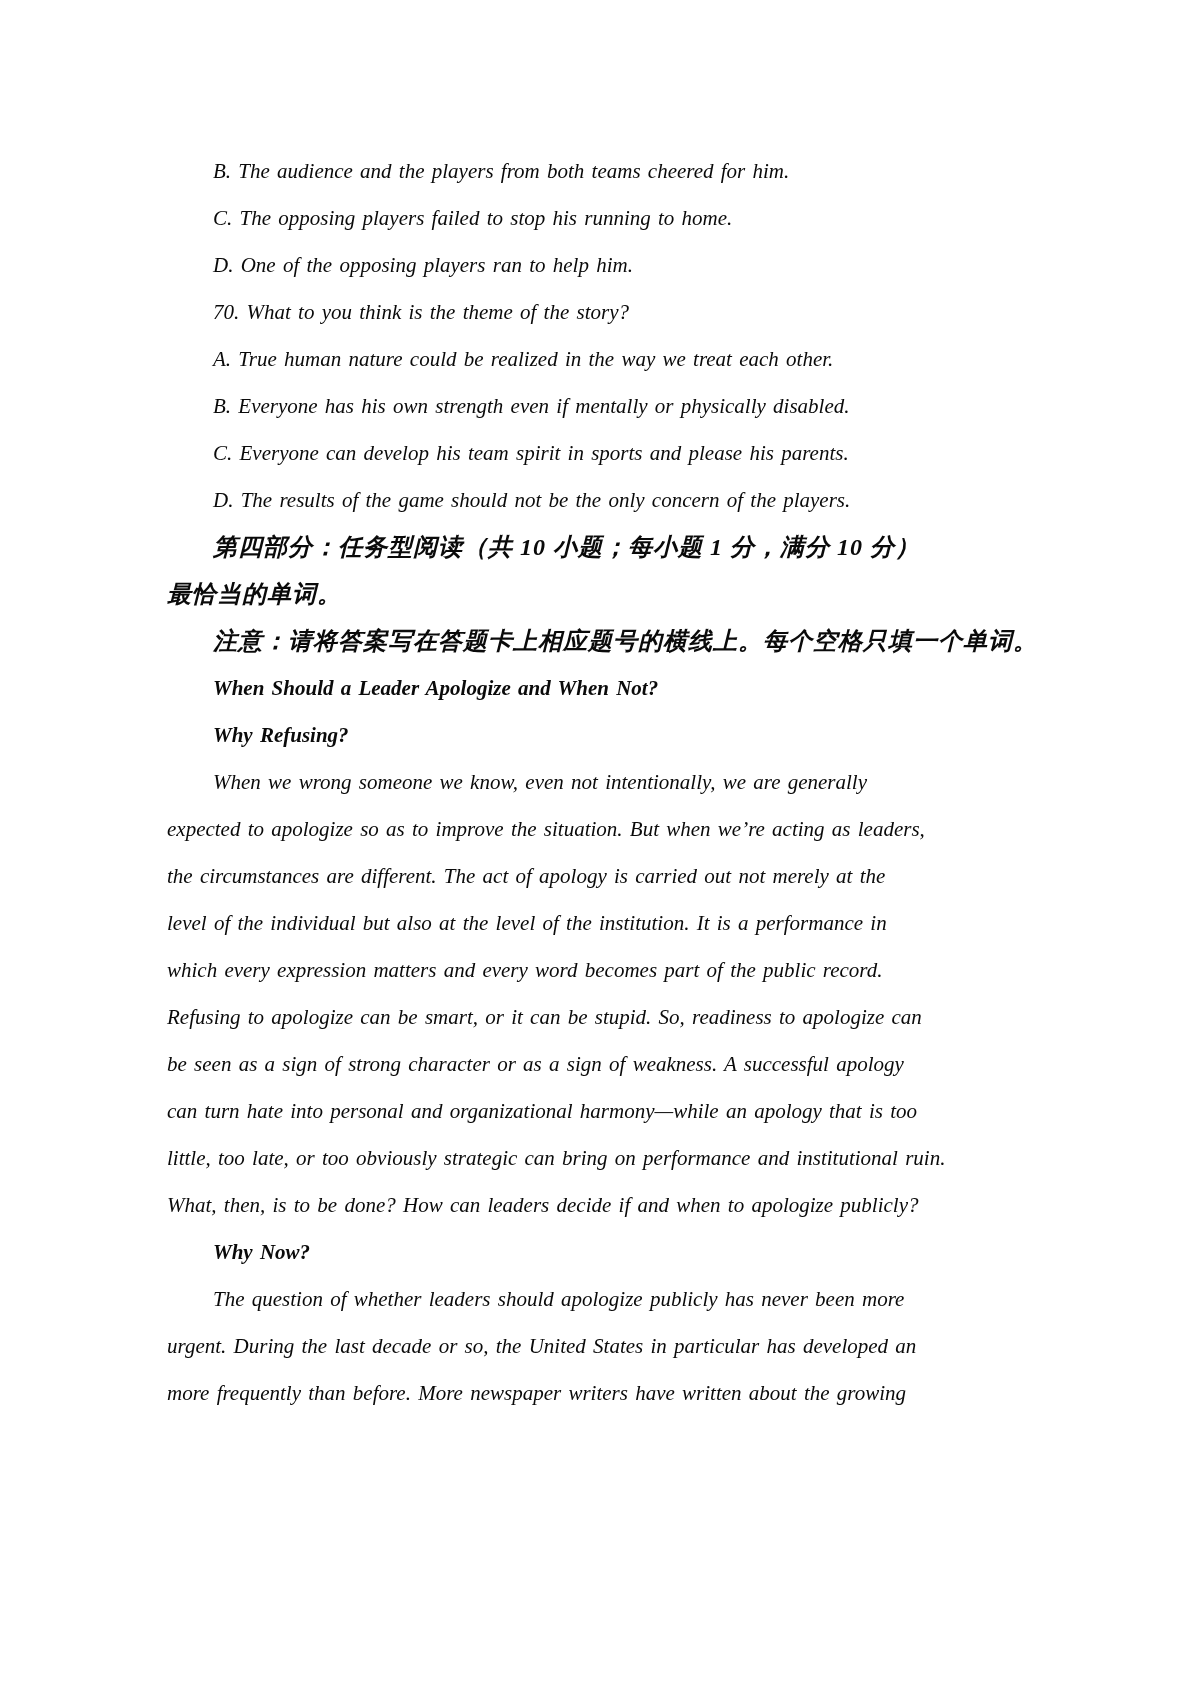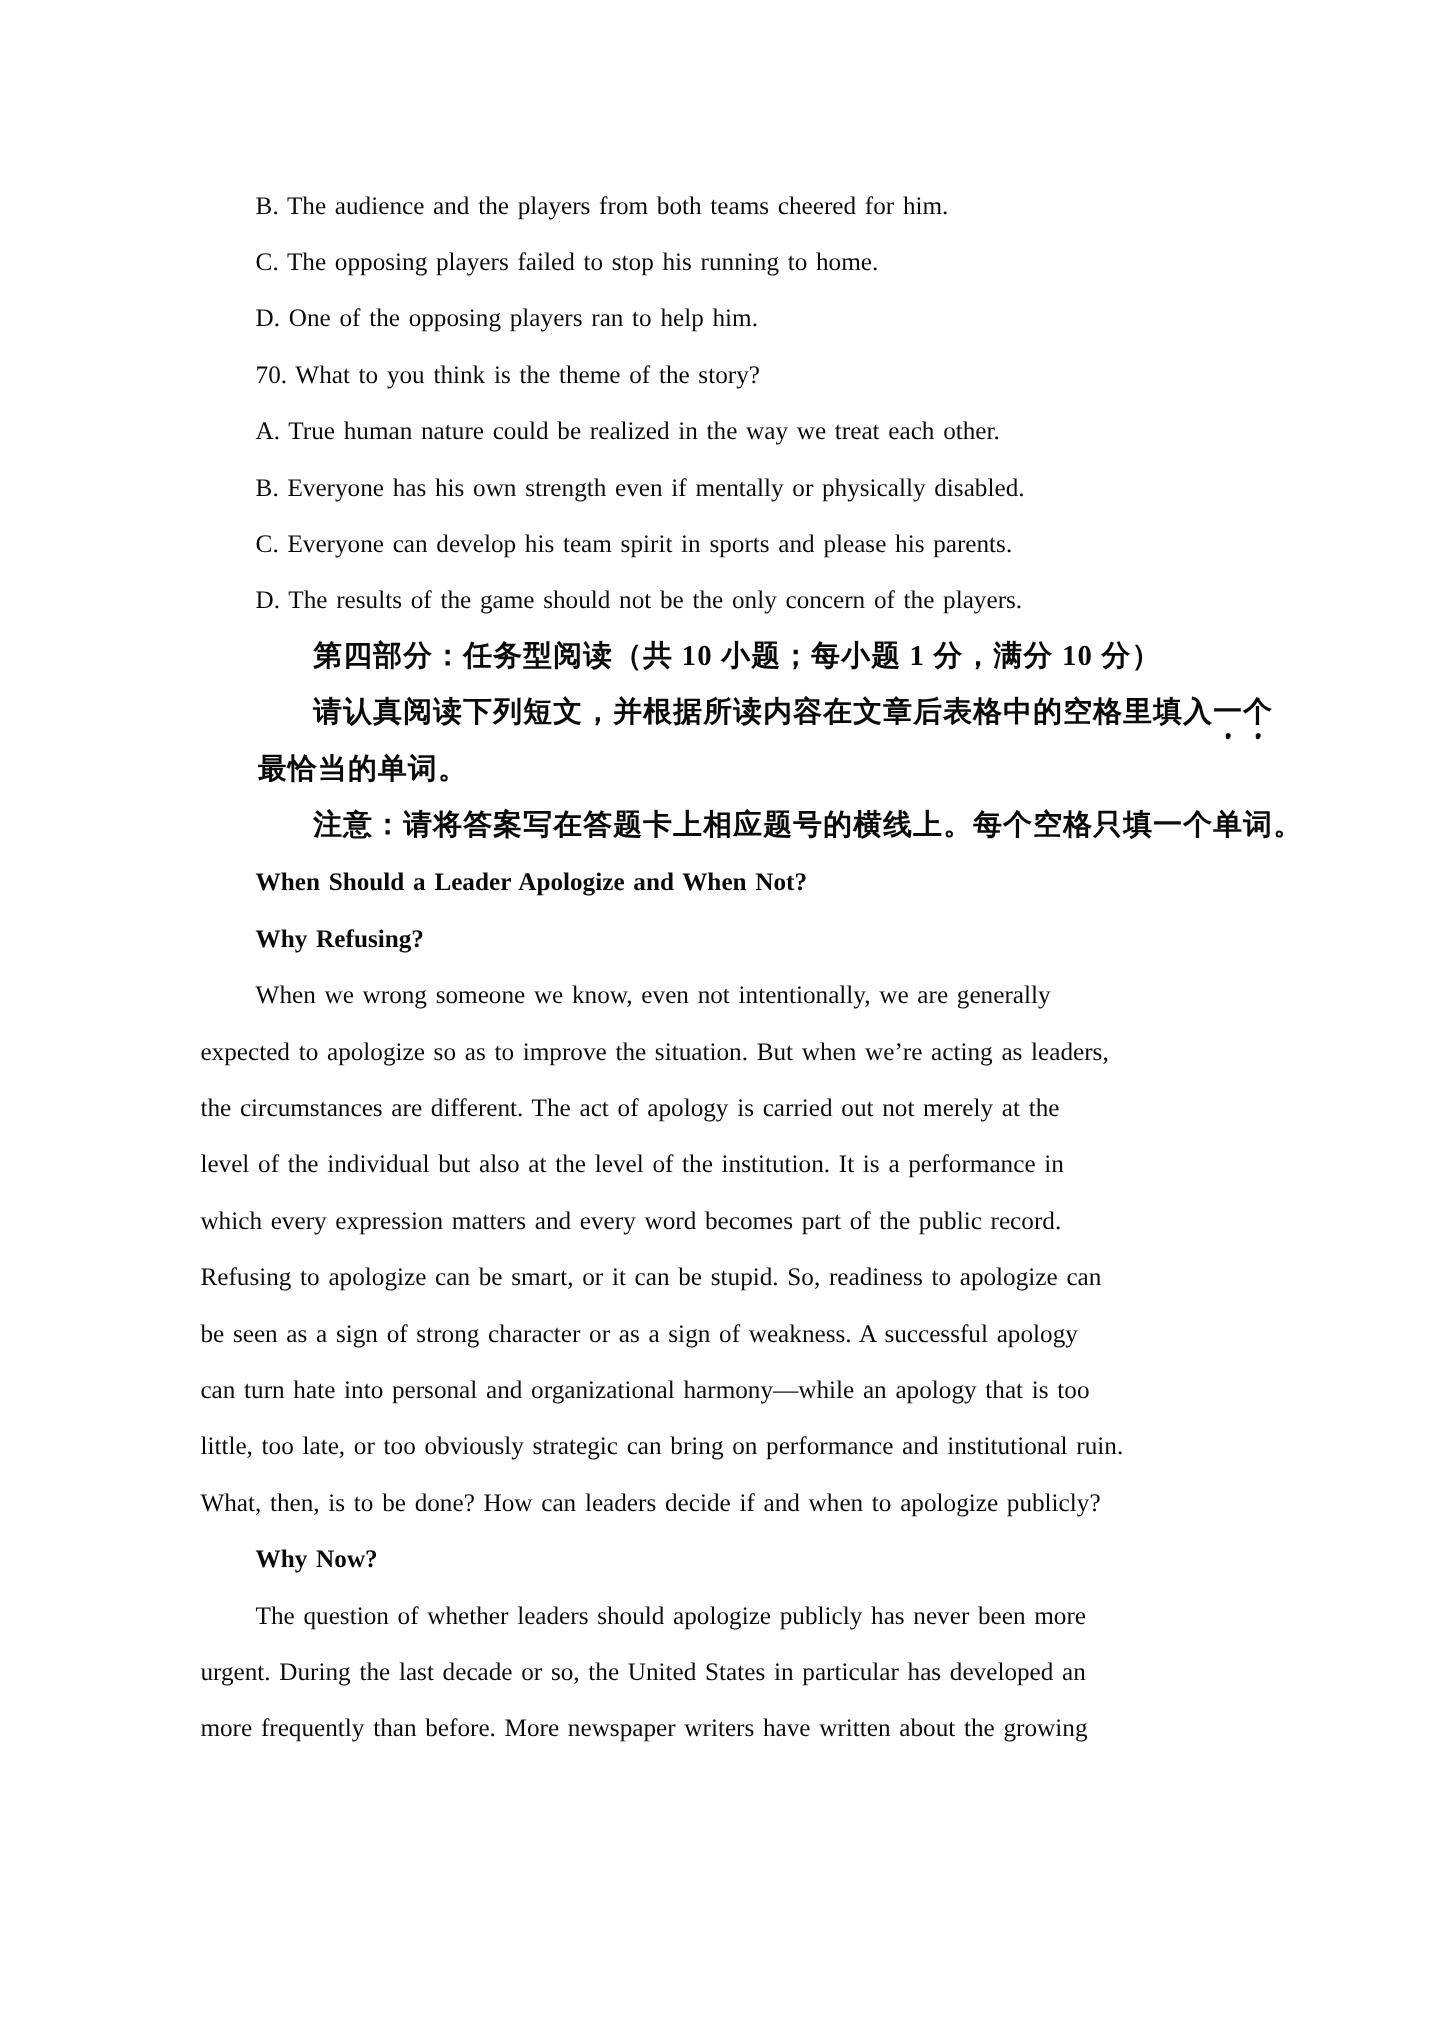--- a/index.html
+++ b/index.html
@@ -20,27 +20,27 @@
     position: absolute;
     left: 167px;
     top: 148px;
     width: 890px;
   }
   .line {
     height: 47px;
     line-height: 47px;
     white-space: nowrap;
     font-size: 21px;
+    font-style: italic;
   }
   .line.en { word-spacing: 2px; }
   .line.zh {
     font-size: 24px;
     letter-spacing: 1px;
     font-family: "Liberation Serif", "DejaVu Sans", serif;
-    margin-left: 48px;
   }
   .line.indent { padding-left: 46px; }
   .line.bold { font-weight: 700; }
   
   .emph {
     padding-bottom: 9px;
     background-image: radial-gradient(circle, #000 1.8px, rgba(0,0,0,0) 2.4px);
     background-size: 25px 6px;
     background-repeat: repeat-x;
     background-position: left bottom;
@@ -55,21 +55,20 @@
   <div class="content">
       <div class="line en indent"><span>B. The audience and the players from both teams cheered for him.</span></div>
       <div class="line en indent"><span>C. The opposing players failed to stop his running to home.</span></div>
       <div class="line en indent"><span>D. One of the opposing players ran to help him.</span></div>
       <div class="line en indent"><span>70. What to you think is the theme of the story?</span></div>
       <div class="line en indent"><span>A. True human nature could be realized in the way we treat each other.</span></div>
       <div class="line en indent"><span>B. Everyone has his own strength even if mentally or physically disabled.</span></div>
       <div class="line en indent"><span>C. Everyone can develop his team spirit in sports and please his parents.</span></div>
       <div class="line en indent"><span>D. The results of the game should not be the only concern of the players.</span></div>
       <div class="line zh indent bold"><span>第四部分：任务型阅读（共 10 小题；每小题 1 分，满分 10 分）</span></div>
-      <div class="line zh indent bold"><span>请认真阅读下列短文，并根据所读内容在文章后表格中的空格里填入</span><span class="emph">一个</span></div>
       <div class="line zh bold"><span>最恰当的单词。</span></div>
       <div class="line zh indent bold"><span>注意：请将答案写在答题卡上相应题号的横线上。每个空格只填一个单词。</span></div>
       <div class="line en indent bold"><span>When Should a Leader Apologize and When Not?</span></div>
       <div class="line en indent bold"><span>Why Refusing?</span></div>
       <div class="line en indent"><span>When we wrong someone we know, even not intentionally, we are generally</span></div>
       <div class="line en"><span>expected to apologize so as to improve the situation. But when we’re acting as leaders,</span></div>
       <div class="line en"><span>the circumstances are different. The act of apology is carried out not merely at the</span></div>
       <div class="line en"><span>level of the individual but also at the level of the institution. It is a performance in</span></div>
       <div class="line en"><span>which every expression matters and every word becomes part of the public record.</span></div>
       <div class="line en"><span>Refusing to apologize can be smart, or it can be stupid. So, readiness to apologize can</span></div>

